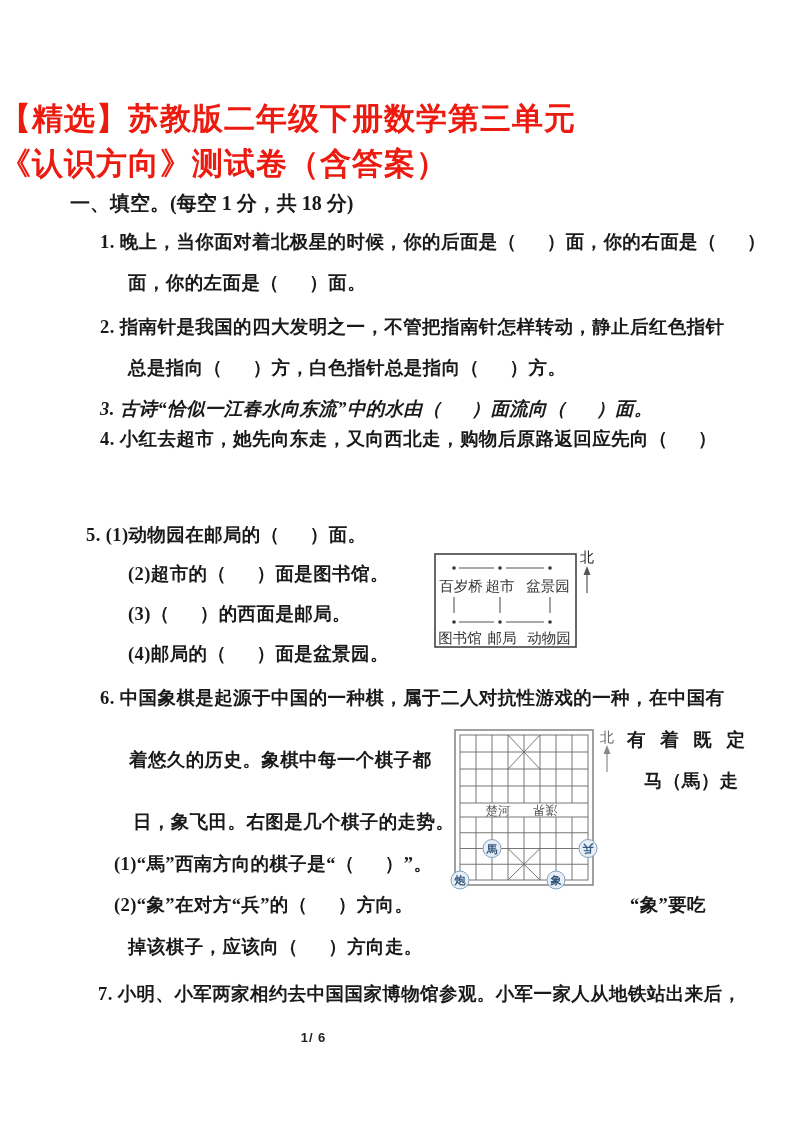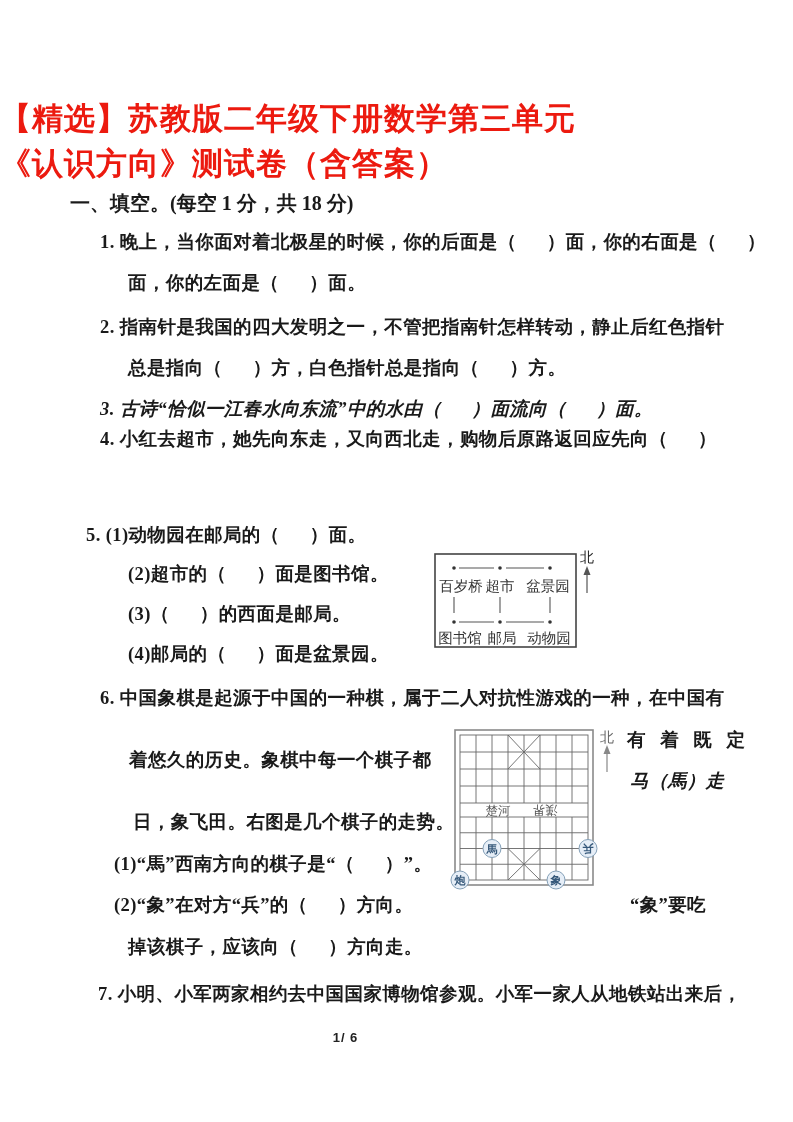--- a/index.html
+++ b/index.html
@@ -40,34 +40,33 @@
   .l-q4a{left:100px;top:428px;}
   .l-q4b{left:128px;top:482px;}
   .l-q5a{left:86px;top:524px;}
   .l-q5b{left:128px;top:563px;}
   .l-q5c{left:128px;top:603px;}
   .l-q5d{left:128px;top:643px;}
   .l-q6a{left:100px;top:687px;}
   .l-q6b{left:129px;top:729px;margin-top:20px;}
   .l-q6br{left:627px;top:729px;letter-spacing:5px;}
   .l-q6c{left:131px;top:770px;}
-  .l-q6cr{left:630px;top:770px;font-style:italic;}
+  .l-q6cr{left:644px;top:770px;}
   .l-q6d{left:133px;top:811px;}
   .l-q6e{left:114px;top:853px;}
   .l-q6f{left:114px;top:894px;}
   .l-q6fr{left:630px;top:894px;}
   .l-q6g{left:128px;top:936px;}
   .l-q7 {left:98px;top:983px;}
   .page-number{
     position:absolute;left:0;top:1030px;width:627px;
     text-align:center;
     font-family:"Liberation Sans","DejaVu Sans",sans-serif;
     font-size:13px;font-weight:700;color:#222;
     letter-spacing:1px;
-    padding-left:32px;
   }
   .diagram{position:absolute;}
   .map-svg{left:428px;top:545px;}
   .chess-svg{left:448px;top:722px;}
   svg text{font-family:"Liberation Serif","DejaVu Serif",serif;}
 </style>
 </head>
 <body>
 
 <div class="page">

